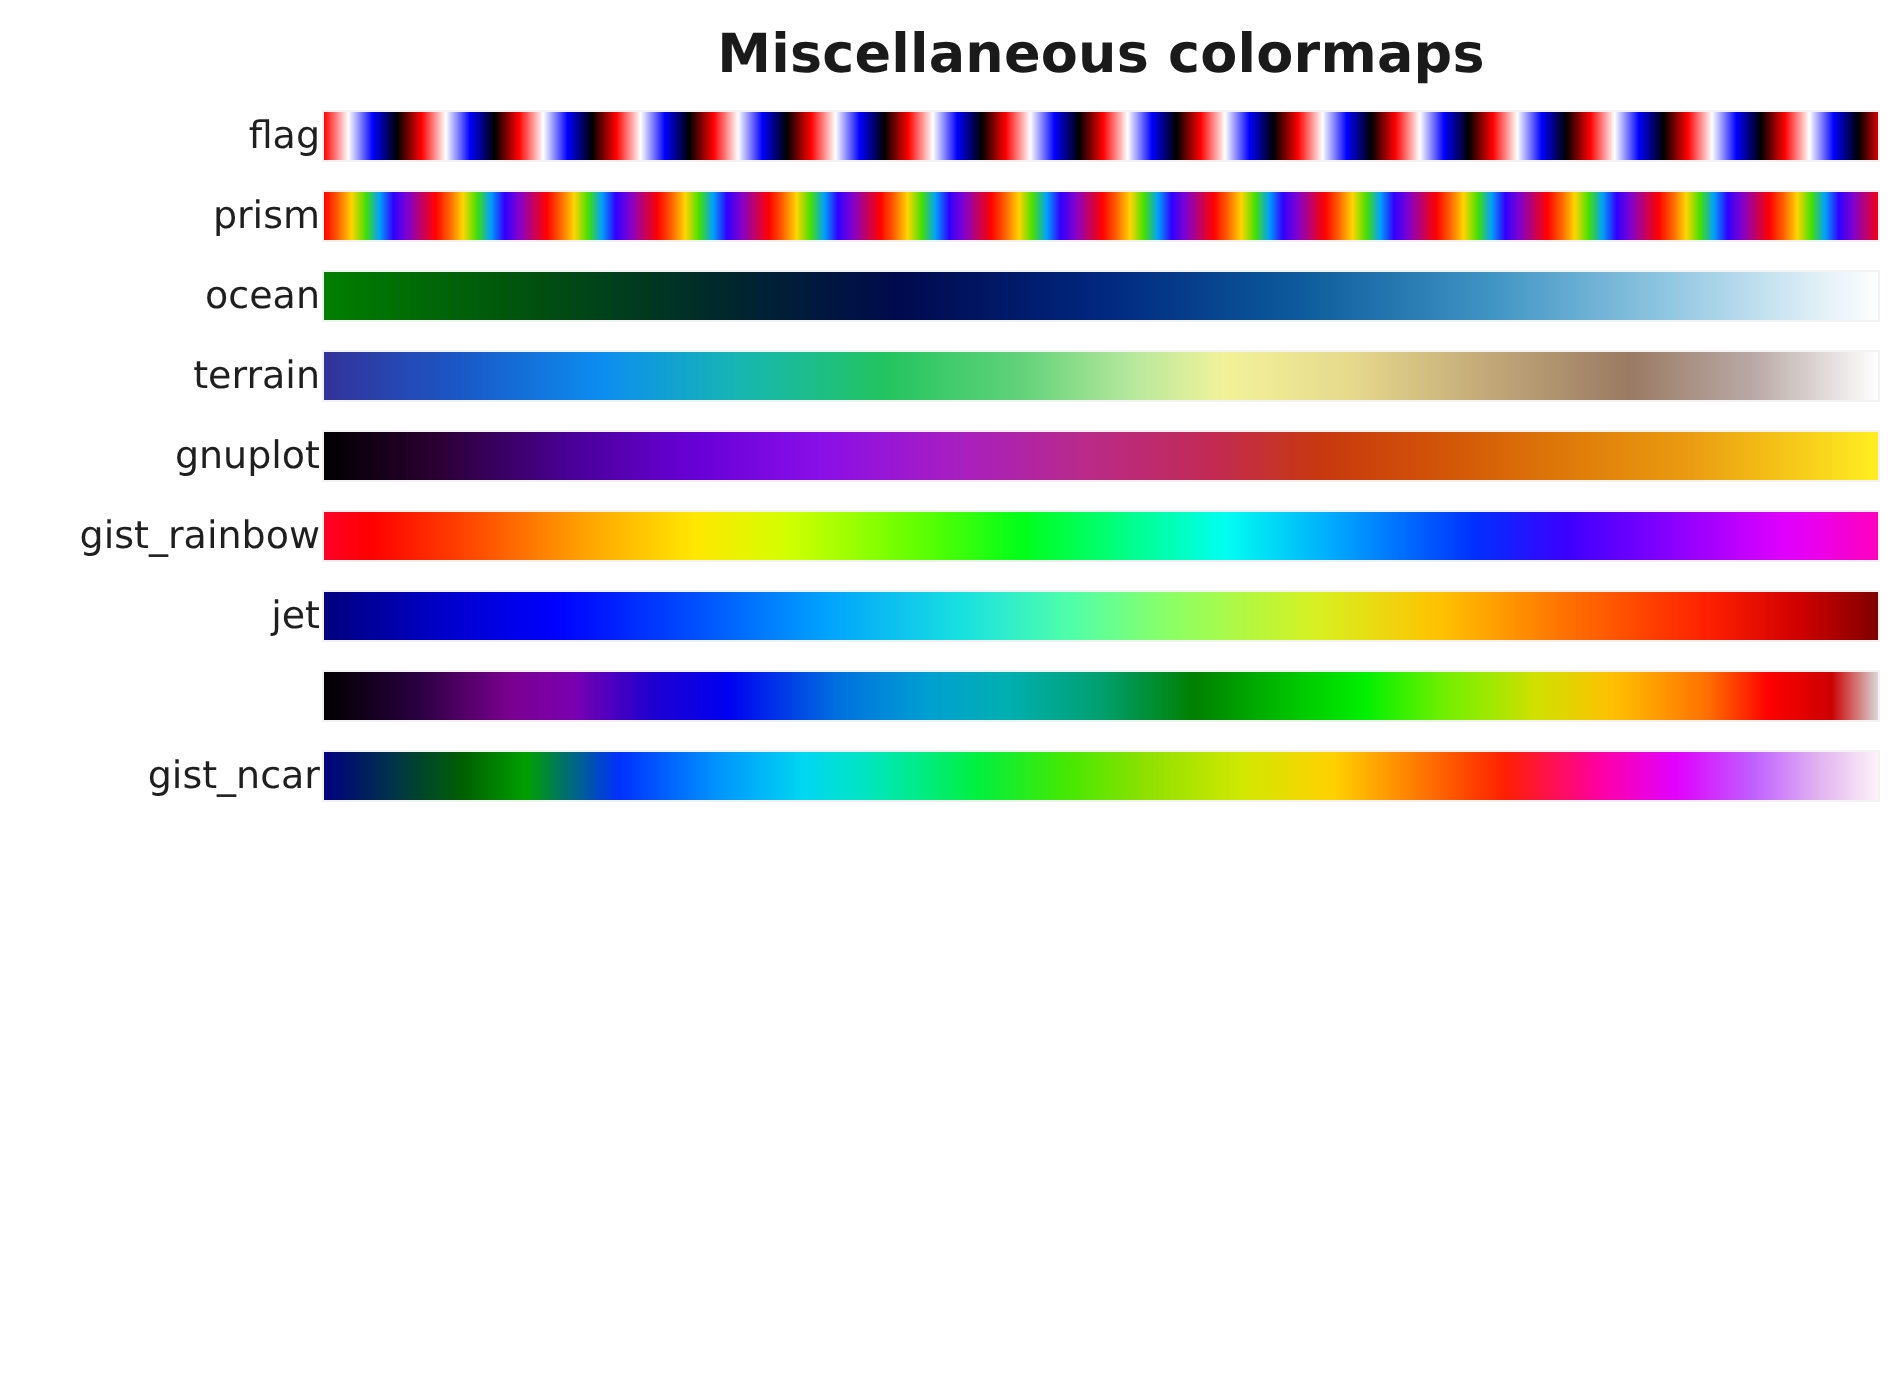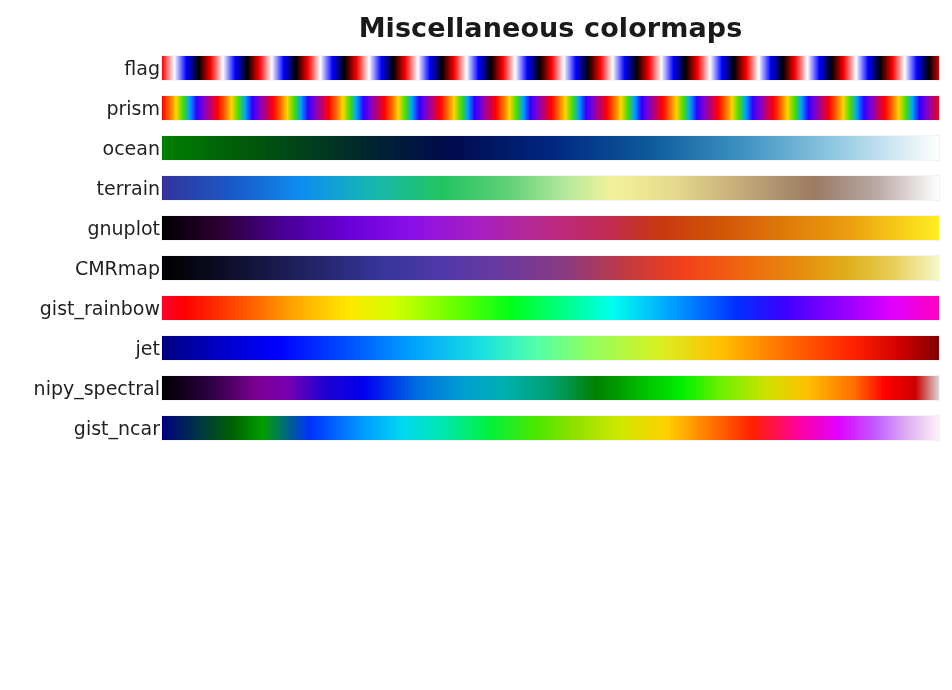--- a/index.html
+++ b/index.html
@@ -204,40 +204,35 @@
       <div class="cmap-bar cm-terrain"></div>
     </div>
 
 
     <div class="cmap-row">
       <div class="cmap-label">gnuplot</div>
       <div class="cmap-bar cm-gnuplot"></div>
     </div>
 
 
-    <div class="cmap-row">
-      <div class="cmap-label">CMRmap</div>
-      <div class="cmap-bar cm-CMRmap"></div>
-    </div>
 
 
 
     <div class="cmap-row">
       <div class="cmap-label">gist_rainbow</div>
       <div class="cmap-bar cm-gist_rainbow"></div>
     </div>
 
 
     <div class="cmap-row">
       <div class="cmap-label">jet</div>
       <div class="cmap-bar cm-jet"></div>
     </div>
 
     <div class="cmap-row">
-      <div class="cmap-label">nipy_spectral</div>
       <div class="cmap-bar cm-nipy_spectral"></div>
     </div>
 
     <div class="cmap-row">
       <div class="cmap-label">gist_ncar</div>
       <div class="cmap-bar cm-gist_ncar"></div>
     </div>
 
   </div>
 </div>

